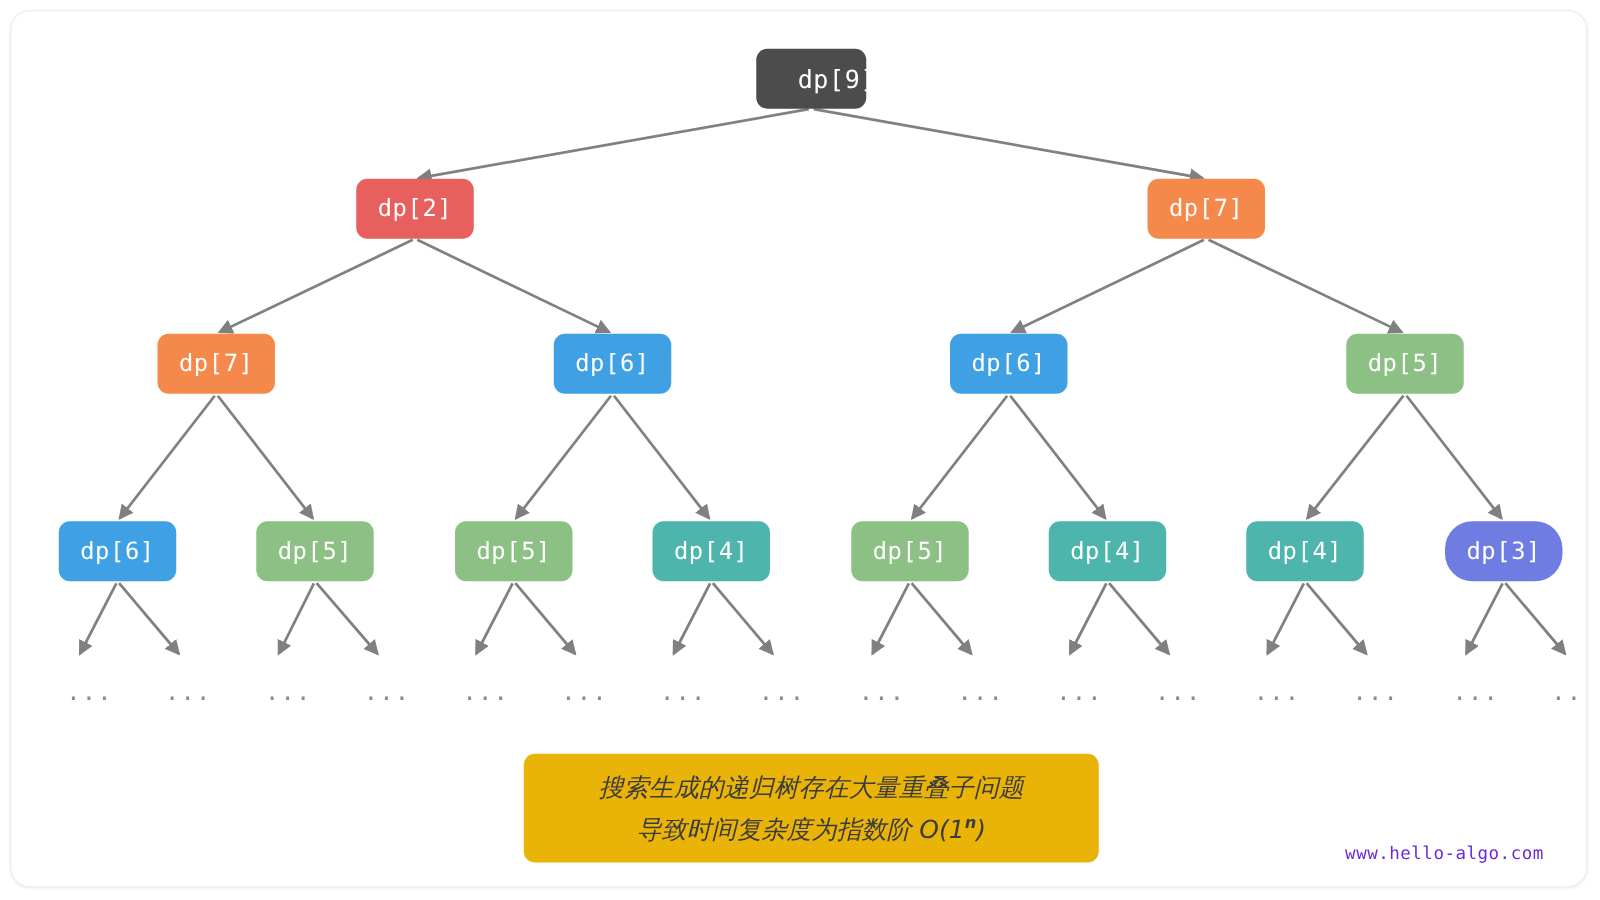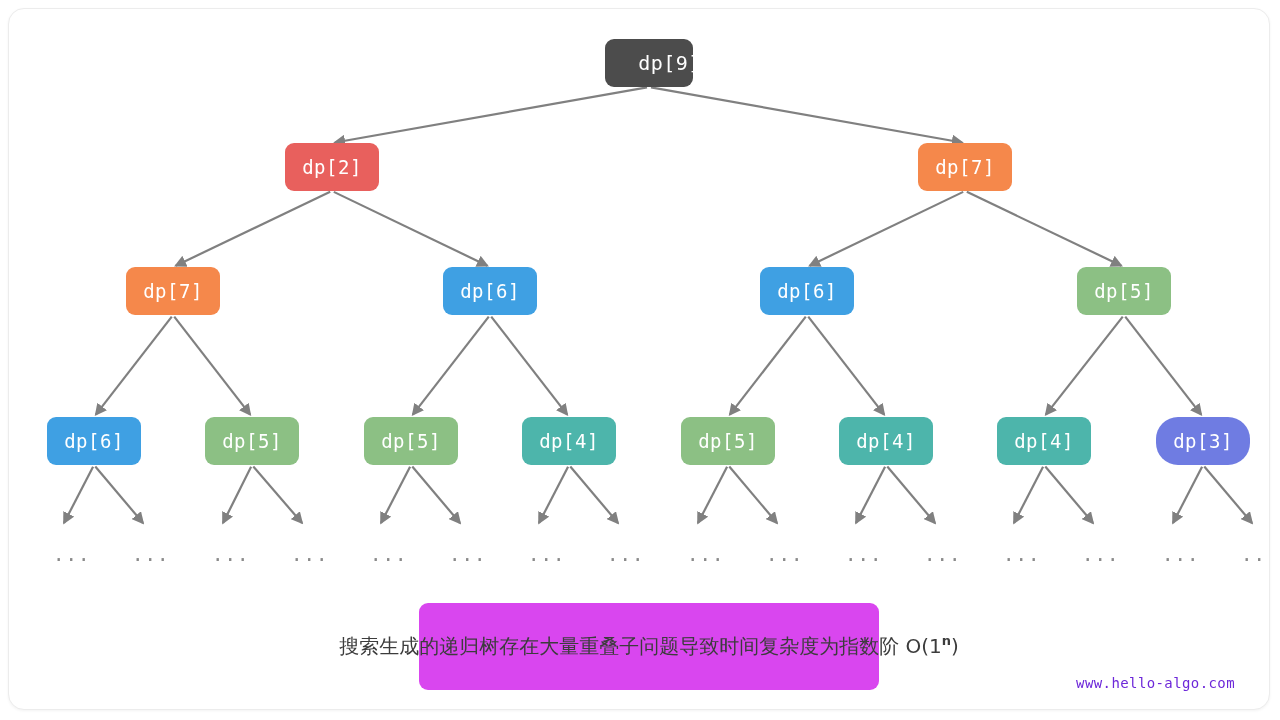--- a/index.html
+++ b/index.html
@@ -61,27 +61,28 @@
     letter-spacing: 1px;
     line-height: 1;
     white-space: nowrap;
   }
   #caption-box {
     position: absolute;
     left: 410px;
     top: 594px;
     width: 460px;
     height: 87px;
-    background: #d946ef;
+    background: #eab308;
     border-radius: 9px;
     display: flex;
-    flex-direction: row;
+    flex-direction: column;
     align-items: center;
     justify-content: center;
     box-sizing: border-box;
+    font-style: italic;
   }
   .caption-line {
     color: #3c3c3c;
     font-family: "DejaVu Sans", "Liberation Sans", sans-serif;
     font-size: 20px;
     line-height: 33px;
     white-space: nowrap;
   }
   .caption-line sup {
     font-size: 13px;

